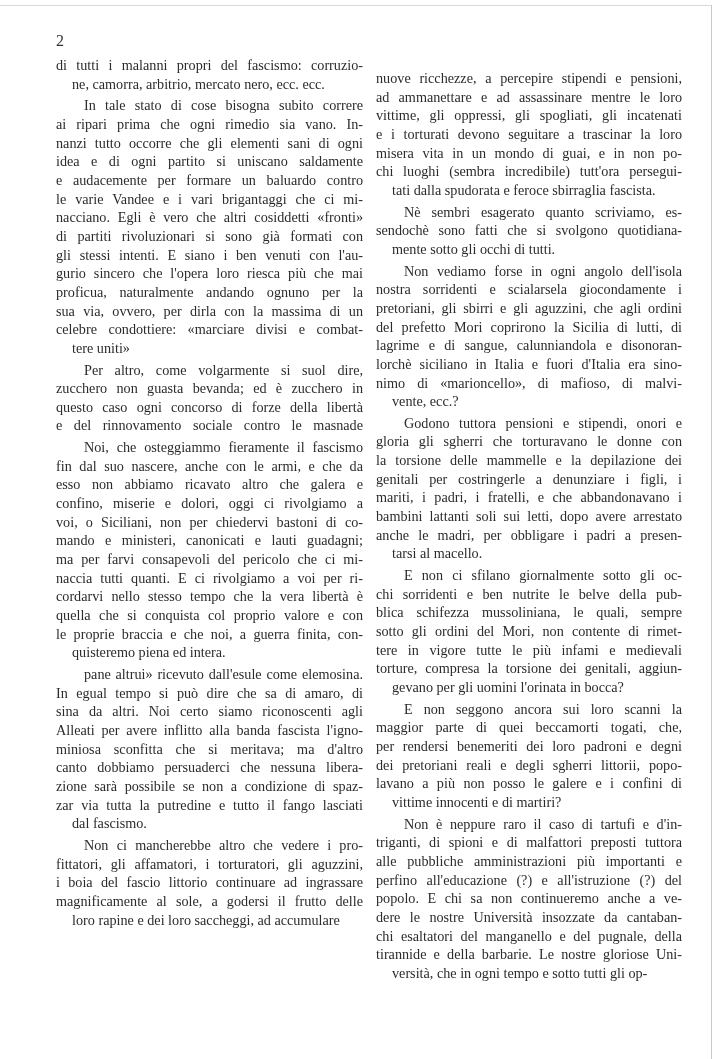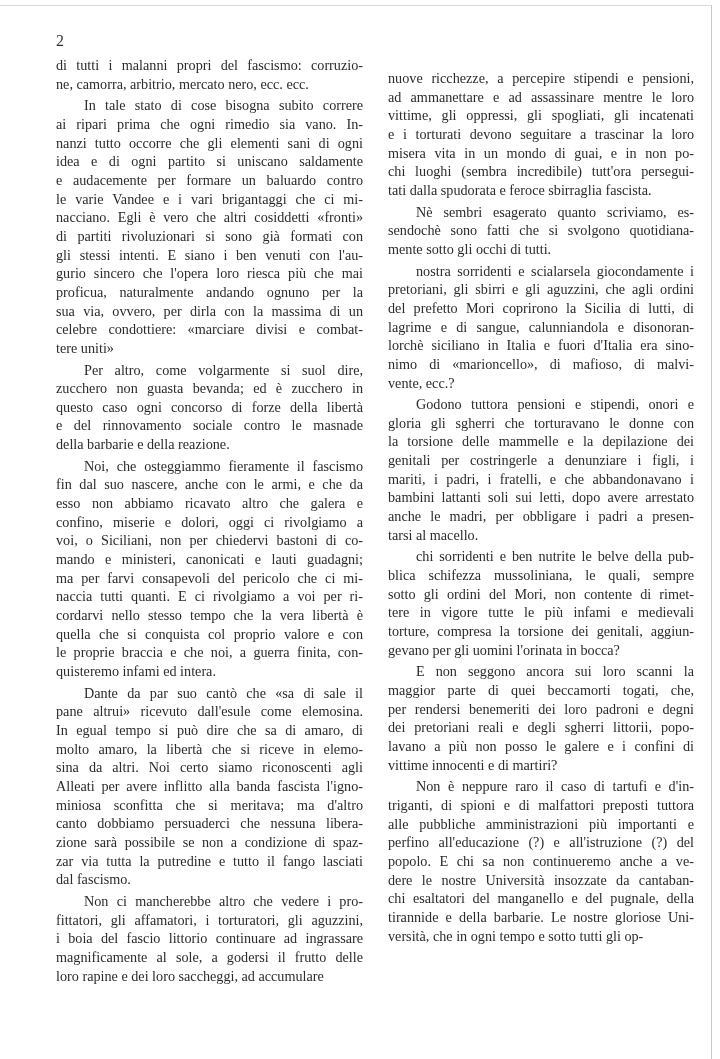--- a/index.html
+++ b/index.html
@@ -18,26 +18,26 @@
     .page-number {
       position: absolute; left: 56px; top: 32px;
       font-size: 16px; color: #333;
     }
     .column {
       position: absolute; top: 56px; width: 307px;
       font-size: 14.2px; line-height: 18.65px;
       text-align: justify; hyphens: none;
     }
     .col-left { left: 56px; }
-    .col-right { left: 388px; width: 306px; top: 69px; }
+    .col-right { left: 376px; width: 306px; top: 69px; }
     .para { margin: 0; text-indent: 0; }
     .para.indent { text-indent: 28px; margin-top: 3px; }
     .para.cont { text-indent: 0; }
     .line { display: block; text-align: justify; text-align-last: justify; white-space: nowrap; }
-    .line.last { text-align-last: left; }
+    .line.last { text-align-last: left; margin-left: 16px; }
     .para.indent .line:first-child { padding-left: 28px; }
     .para .line { text-indent: 0; }
   </style>
 </head>
 <body>
 
 <div class="page-edge-top"></div>
 <div class="page-edge-right"></div>
 
 <div class="page-number">2</div>
@@ -61,41 +61,38 @@
       <span class="line">proficua, naturalmente andando ognuno per la</span>
       <span class="line">sua via, ovvero, per dirla con la massima di un</span>
       <span class="line">celebre condottiere: «marciare divisi e combat-</span>
       <span class="line last">tere uniti»</span>
     </div>
     <div class="para indent">
       <span class="line">Per altro, come volgarmente si suol dire,</span>
       <span class="line">zucchero non guasta bevanda; ed è zucchero in</span>
       <span class="line">questo caso ogni concorso di forze della libertà</span>
       <span class="line">e del rinnovamento sociale contro le masnade</span>
-      <span class="line last">della barbarie e della reazione.</span>
     </div>
     <div class="para indent">
       <span class="line">Noi, che osteggiammo fieramente il fascismo</span>
       <span class="line">fin dal suo nascere, anche con le armi, e che da</span>
       <span class="line">esso non abbiamo ricavato altro che galera e</span>
       <span class="line">confino, miserie e dolori, oggi ci rivolgiamo a</span>
       <span class="line">voi, o Siciliani, non per chiedervi bastoni di co-</span>
       <span class="line">mando e ministeri, canonicati e lauti guadagni;</span>
       <span class="line">ma per farvi consapevoli del pericolo che ci mi-</span>
       <span class="line">naccia tutti quanti. E ci rivolgiamo a voi per ri-</span>
       <span class="line">cordarvi nello stesso tempo che la vera libertà è</span>
       <span class="line">quella che si conquista col proprio valore e con</span>
       <span class="line">le proprie braccia e che noi, a guerra finita, con-</span>
-      <span class="line last">quisteremo infami ed intera.</span>
+      <span class="line last">quisteremo piena ed intera.</span>
     </div>
     <div class="para indent">
-      <span class="line">Dante da par suo cantò che «sa di sale il</span>
       <span class="line">pane altrui» ricevuto dall'esule come elemosina.</span>
       <span class="line">In egual tempo si può dire che sa di amaro, di</span>
-      <span class="line">molto amaro, la libertà che si riceve in elemo-</span>
       <span class="line">sina da altri. Noi certo siamo riconoscenti agli</span>
       <span class="line">Alleati per avere inflitto alla banda fascista l'igno-</span>
       <span class="line">miniosa sconfitta che si meritava; ma d'altro</span>
       <span class="line">canto dobbiamo persuaderci che nessuna libera-</span>
       <span class="line">zione sarà possibile se non a condizione di spaz-</span>
       <span class="line">zar via tutta la putredine e tutto il fango lasciati</span>
       <span class="line last">dal fascismo.</span>
     </div>
     <div class="para indent">
       <span class="line">Non ci mancherebbe altro che vedere i pro-</span>
@@ -114,39 +111,41 @@
       <span class="line">misera vita in un mondo di guai, e in non po-</span>
       <span class="line">chi luoghi (sembra incredibile) tutt'ora persegui-</span>
       <span class="line last">tati dalla spudorata e feroce sbirraglia fascista.</span>
     </div>
     <div class="para indent">
       <span class="line">Nè sembri esagerato quanto scriviamo, es-</span>
       <span class="line">sendochè sono fatti che si svolgono quotidiana-</span>
       <span class="line last">mente sotto gli occhi di tutti.</span>
     </div>
     <div class="para indent">
+      <span class="line">Non vediamo forse in ogni angolo dell'isola</span>
       <span class="line">nostra sorridenti e scialarsela giocondamente i</span>
       <span class="line">pretoriani, gli sbirri e gli aguzzini, che agli ordini</span>
       <span class="line">del prefetto Mori coprirono la Sicilia di lutti, di</span>
       <span class="line">lagrime e di sangue, calunniandola e disonoran-</span>
       <span class="line">lorchè siciliano in Italia e fuori d'Italia era sino-</span>
       <span class="line">nimo di «marioncello», di mafioso, di malvi-</span>
       <span class="line last">vente, ecc.?</span>
     </div>
     <div class="para indent">
       <span class="line">Godono tuttora pensioni e stipendi, onori e</span>
       <span class="line">gloria gli sgherri che torturavano le donne con</span>
       <span class="line">la torsione delle mammelle e la depilazione dei</span>
       <span class="line">genitali per costringerle a denunziare i figli, i</span>
       <span class="line">mariti, i padri, i fratelli, e che abbandonavano i</span>
       <span class="line">bambini lattanti soli sui letti, dopo avere arrestato</span>
       <span class="line">anche le madri, per obbligare i padri a presen-</span>
       <span class="line last">tarsi al macello.</span>
     </div>
     <div class="para indent">
+      <span class="line">E non ci sfilano giornalmente sotto gli oc-</span>
       <span class="line">chi sorridenti e ben nutrite le belve della pub-</span>
       <span class="line">blica schifezza mussoliniana, le quali, sempre</span>
       <span class="line">sotto gli ordini del Mori, non contente di rimet-</span>
       <span class="line">tere in vigore tutte le più infami e medievali</span>
       <span class="line">torture, compresa la torsione dei genitali, aggiun-</span>
       <span class="line last">gevano per gli uomini l'orinata in bocca?</span>
     </div>
     <div class="para indent">
       <span class="line">E non seggono ancora sui loro scanni la</span>
       <span class="line">maggior parte di quei beccamorti togati, che,</span>

